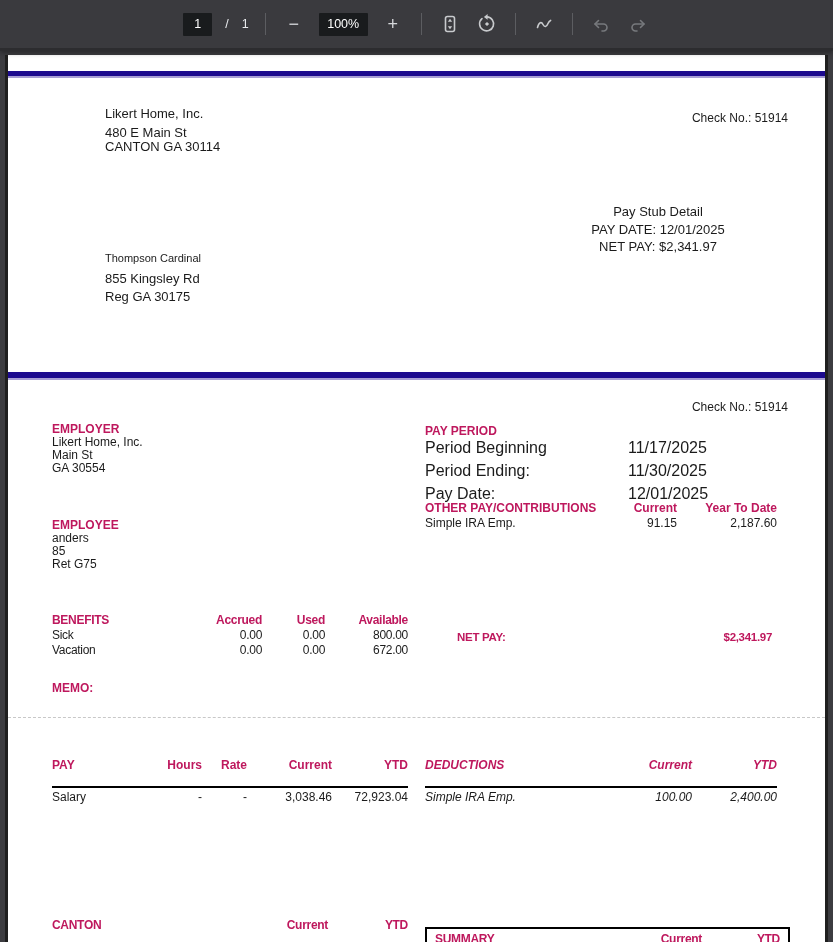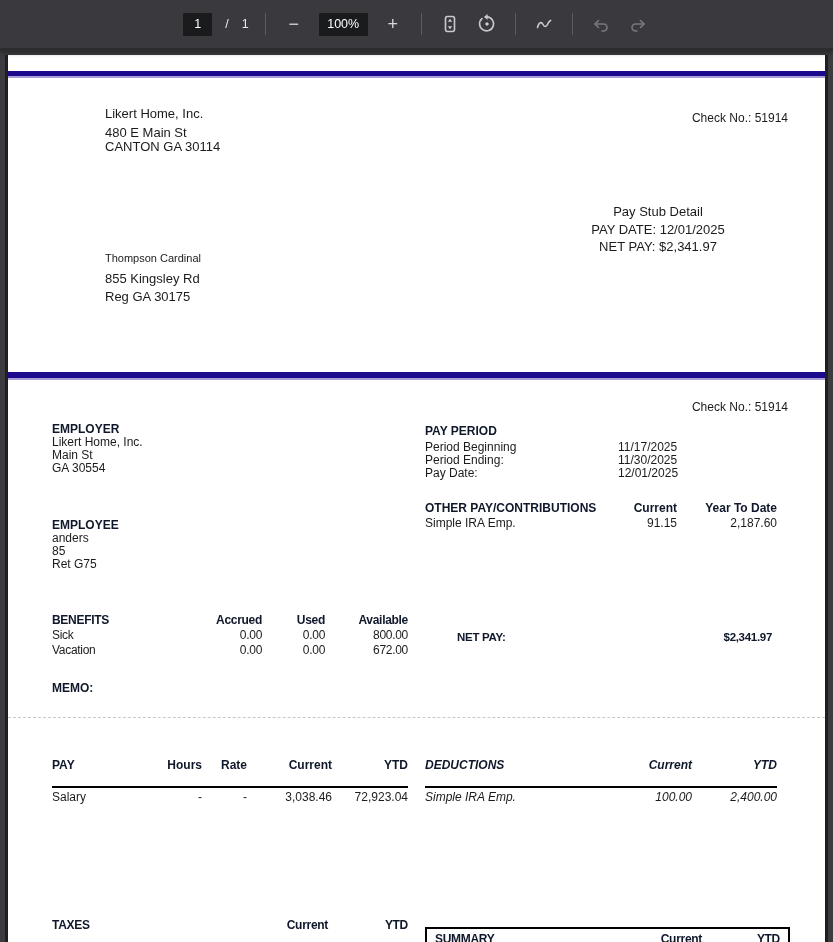--- a/index.html
+++ b/index.html
@@ -39,30 +39,30 @@
     background:#ffffff; overflow:hidden;
     border-left:3px solid #1f1f1f; border-right:3px solid #1f1f1f;
     color:#1b1b1b;
   }
   .navy-bar{ position:absolute; left:0; width:100%; height:7px;
     background:#1c0a8e; border-bottom:2px solid #a89fd4; }
   #bar1{ top:16px; }
   #bar2{ top:317px; height:8px; }
 
   .abs{ position:absolute; }
-  .b{ font-weight:bold; color:#0f172a; }
+  .b{ font-weight:bold; color:#be185d; }
   .fs13{ font-size:13px; }
   .fs12{ font-size:12px; }
   .fs11{ font-size:11px; }
   .cond{ font-size:11.5px; letter-spacing:-0.3px; }
 
   .addr-line{ line-height:14.5px; }
   .center{ text-align:center; }
 
-  .kv-grid{ display:grid; grid-template-columns:193px 1fr; line-height:13px; font-size:12px; }
+  .kv-grid{ display:grid; grid-template-columns:193px 1fr; line-height:13px; font-size:16px;gap:10px; }
   .lines12 div{ line-height:13px; font-size:12px; }
 
   .tbl{ display:grid; font-size:12px; }
   .tbl .r{ text-align:right; }
   .tbl-head{ border-bottom:2px solid #000; padding-bottom:14px; margin-bottom:2px; }
   .row-h{ line-height:14px; }
 
   .other-grid{ display:grid; grid-template-columns:1fr 80px 100px; width:352px; line-height:15px; font-size:12px; }
   .ben-grid{ display:grid; grid-template-columns:118px 92px 63px 83px; width:356px; line-height:15px; }
   .pay-grid{ display:grid; grid-template-columns:1fr 55px 45px 85px 76px; width:356px; }
@@ -242,21 +242,21 @@
     </div>
     <div class="tbl ded-grid row-h">
       <div>Simple IRA Emp.</div>
       <div class="r">100.00</div>
       <div class="r">2,400.00</div>
     </div>
   </div>
 
   <div class="abs cond" style="left:44px; top:863px;">
     <div class="tbl tax-grid tbl-head row-h">
-      <div class="b">TAXES</div>
+      <div class="b">CANTON</div>
       <div class="b r">Current</div>
       <div class="b r">YTD</div>
     </div>
     <div class="tbl tax-grid row-h">
       <div>Federal Income Tax</div>
       <div class="r">225.50</div>
       <div class="r">5,652.00</div>
     </div>
   </div>
 

